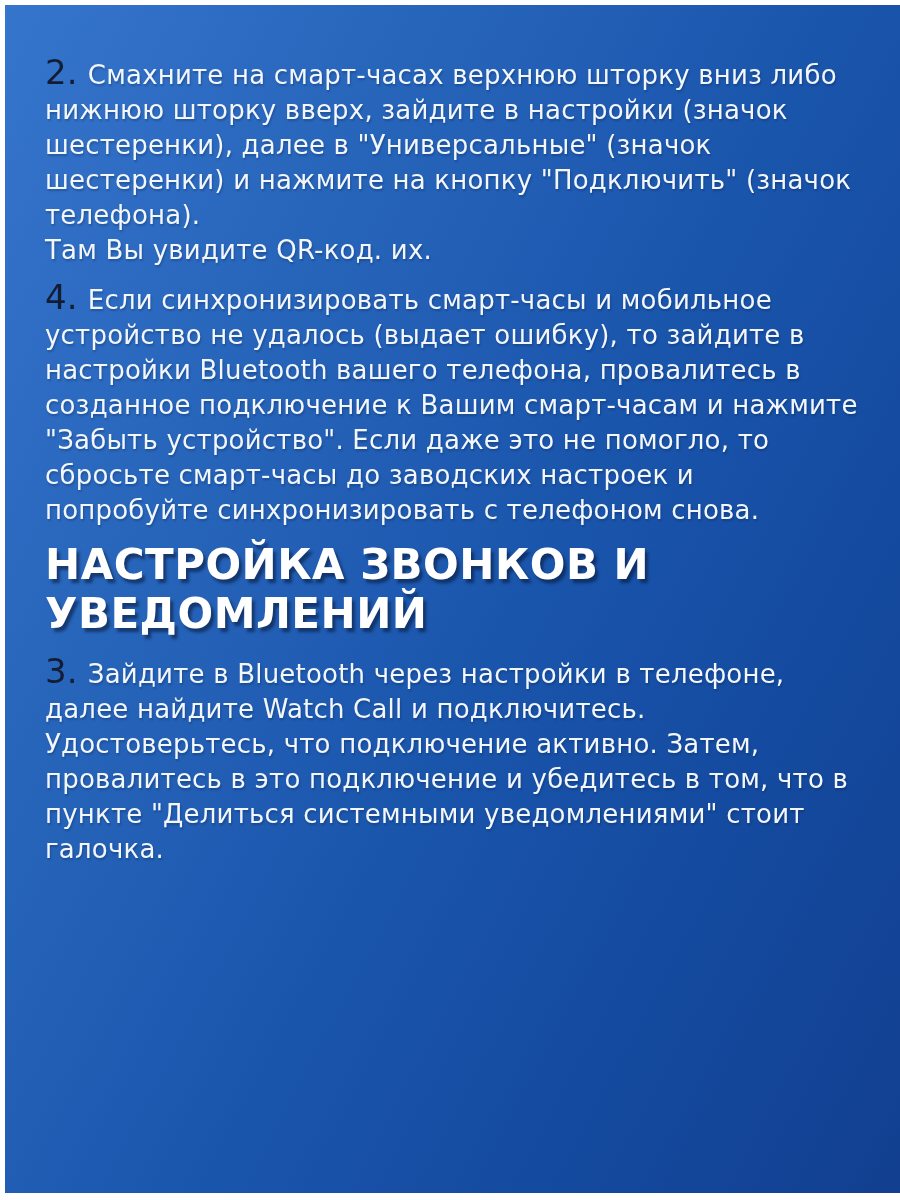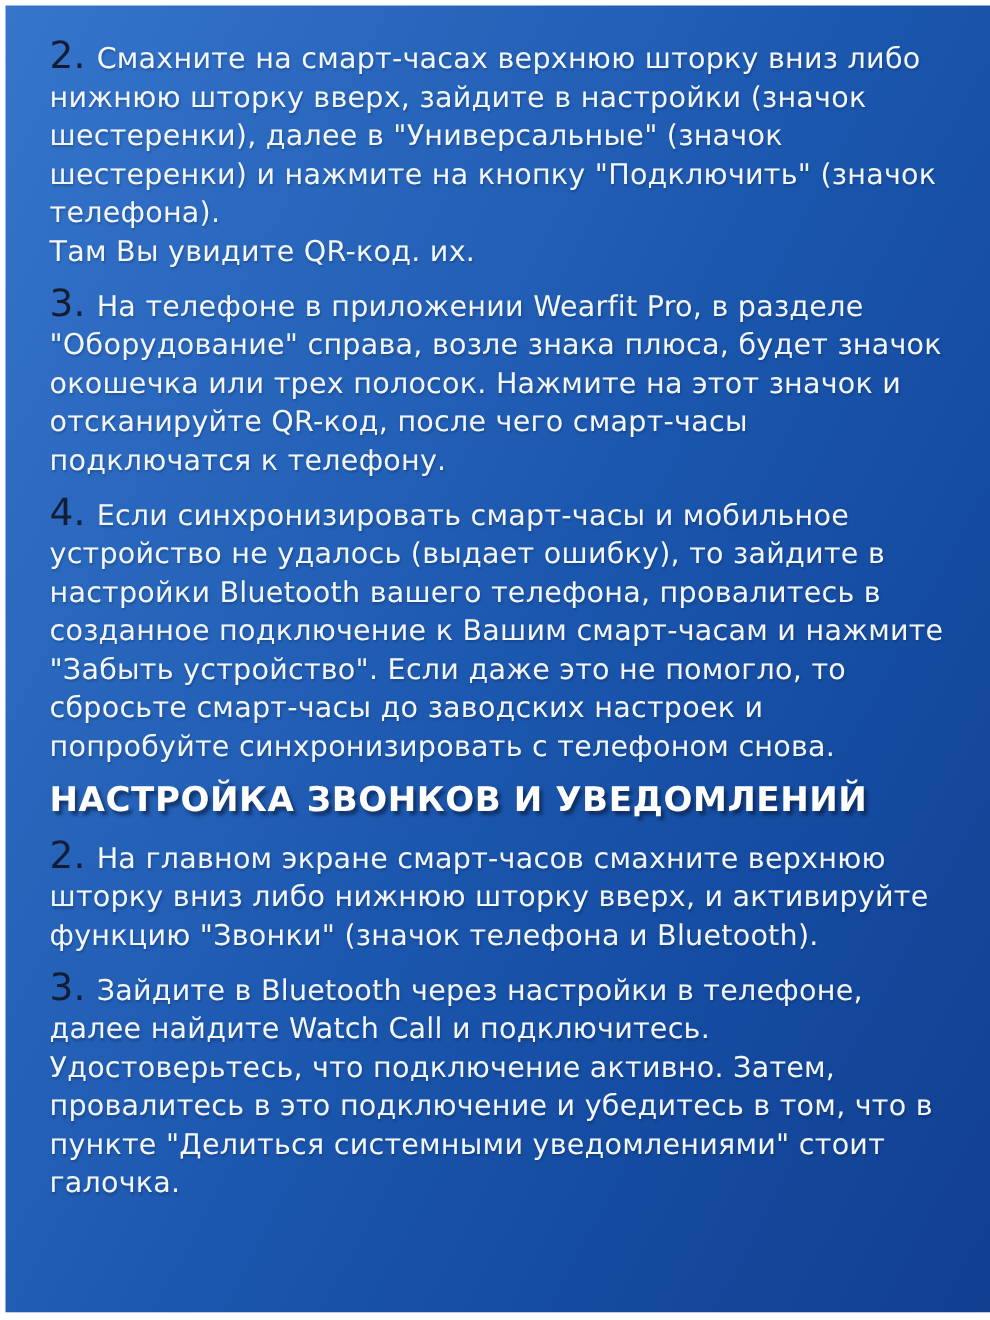--- a/index.html
+++ b/index.html
@@ -24,21 +24,21 @@
     right: 0;
     bottom: 7px;
     background:
       linear-gradient(118deg,
         #3575cb 0%,
         #2765bb 28%,
         #1a55ac 55%,
         #144ba0 75%,
         #123f90 100%);
     box-sizing: border-box;
-    padding: 29px 36px 20px 40px;
+    padding: 50px 36px 20px 40px;
   }
   .item {
     margin: 0 0 12px 0;
     font-size: 26px;
     line-height: 35px;
     color: #f3f7fc;
     letter-spacing: 0.2px;
     text-shadow: 1px 2px 2px rgba(8, 24, 60, 0.28);
   }
   .item .num {
@@ -47,51 +47,45 @@
     color: #131c33;
     text-shadow: none;
     margin-right: 10px;
     vertical-align: baseline;
   }
   .item .txt {
     white-space: pre-line;
   }
   .section-heading {
     margin: 10px 0 16px 0;
-    font-size: 31px;
+    font-size: 42px;
     font-weight: bold;
     letter-spacing: 0.5px;
     color: #ffffff;
     text-shadow: 3px 4px 3px rgba(8, 20, 50, 0.55);
   }
 </style>
 </head>
 <body>
 
 <div class="page-frame">
   <div class="panel">
 
     <p class="item">
       <span class="num">2.</span><span class="txt">Смахните на смарт-часах верхнюю шторку вниз либо нижнюю шторку вверх, зайдите в настройки (значок шестеренки), далее в "Универсальные" (значок шестеренки) и нажмите на кнопку "Подключить" (значок телефона).
 Там Вы увидите QR-код. их.</span>
     </p>
 
-    <p class="item">
-      <span class="num">3.</span><span class="txt">На телефоне в приложении Wearfit Pro, в разделе "Оборудование" справа, возле знака плюса, будет значок окошечка или трех полосок. Нажмите на этот значок и отсканируйте QR-код, после чего смарт-часы подключатся к телефону.</span>
-    </p>
 
     <p class="item">
       <span class="num">4.</span><span class="txt">Если синхронизировать смарт-часы и мобильное устройство не удалось (выдает ошибку), то зайдите в настройки Bluetooth вашего телефона, провалитесь в созданное подключение к Вашим смарт-часам и нажмите "Забыть устройство". Если даже это не помогло, то сбросьте смарт-часы до заводских настроек и попробуйте синхронизировать с телефоном снова.</span>
     </p>
 
     <h2 class="section-heading">НАСТРОЙКА ЗВОНКОВ И УВЕДОМЛЕНИЙ</h2>
 
 
-    <p class="item">
-      <span class="num">2.</span><span class="txt">На главном экране смарт-часов смахните верхнюю шторку вниз либо нижнюю шторку вверх, и активируйте функцию "Звонки" (значок телефона и Bluetooth).</span>
-    </p>
 
     <p class="item">
       <span class="num">3.</span><span class="txt">Зайдите в Bluetooth через настройки в телефоне, далее найдите Watch Call и подключитесь. Удостоверьтесь, что подключение активно. Затем, провалитесь в это подключение и убедитесь в том, что в пункте "Делиться системными уведомлениями" стоит галочка.</span>
     </p>
 
   </div>
 </div>
 
 </body></html>

